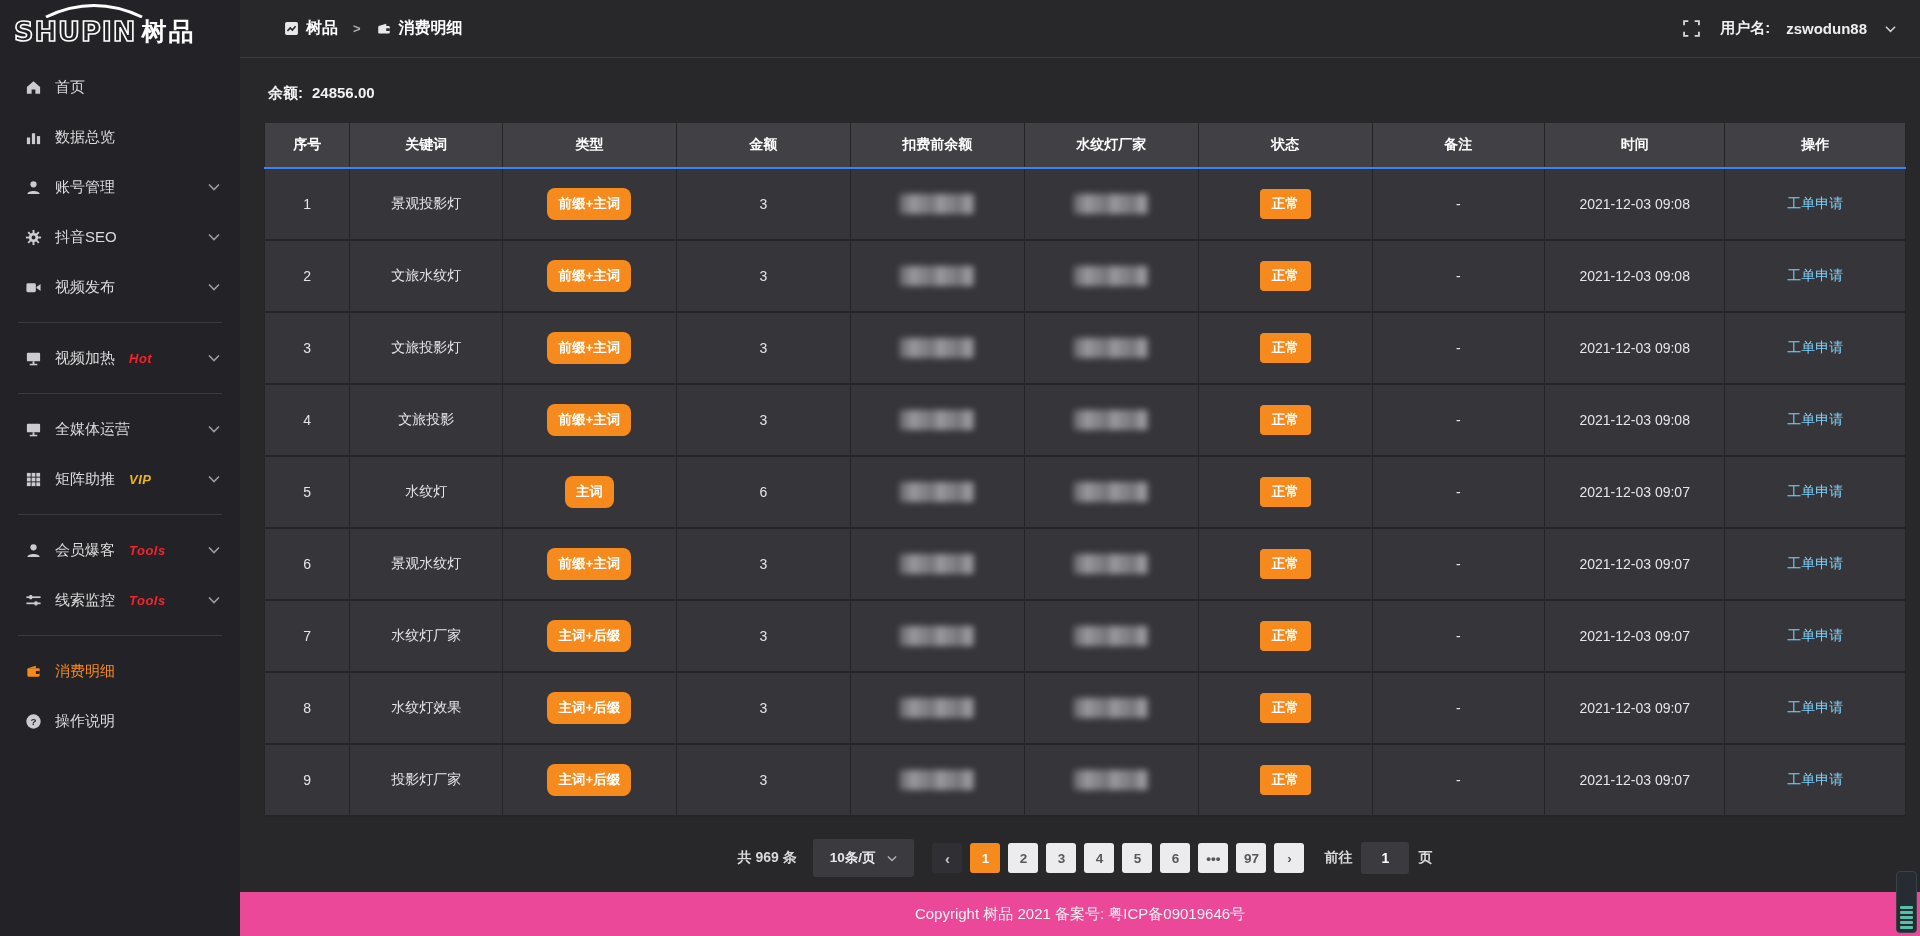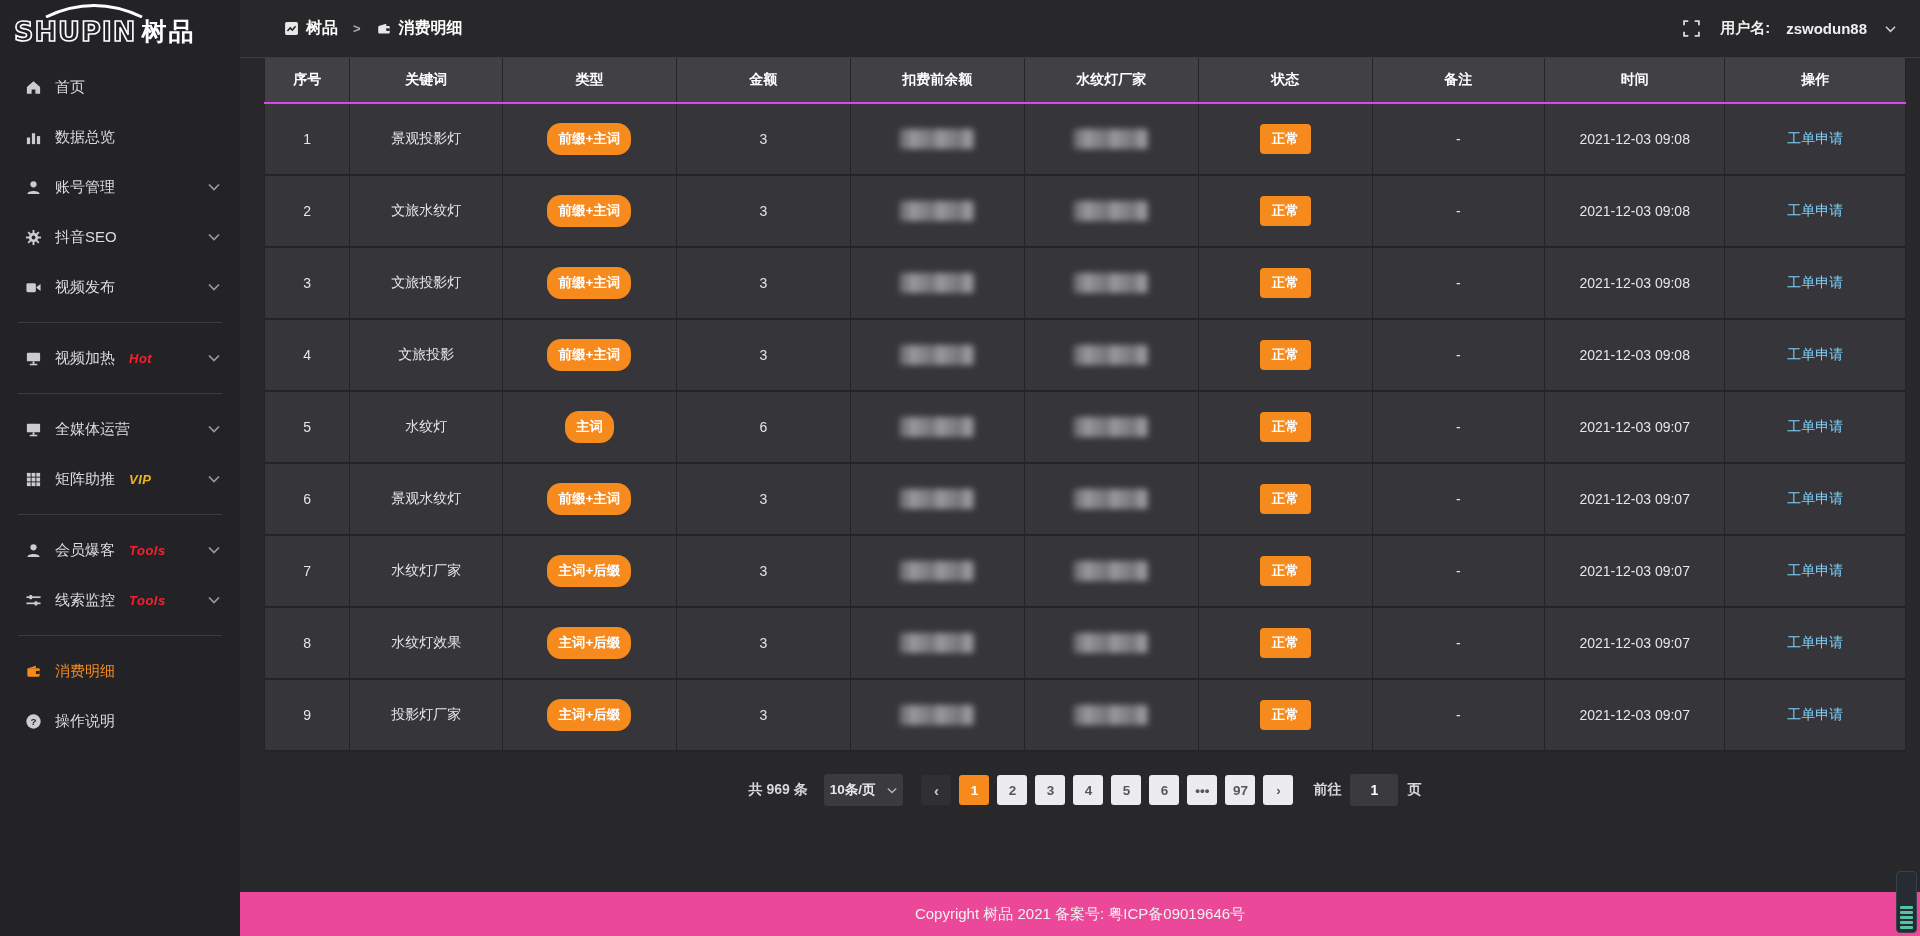--- a/index.html
+++ b/index.html
@@ -38,37 +38,37 @@
   .user-caret{display:inline-flex;color:#cfcfcf;margin-left:2px;}
 
   
   .content{flex:1;padding:0 14px 0 24px;box-sizing:border-box;}
   .balance{margin:26px 4px 20px;font-size:15px;font-weight:bold;color:#f2f2f2;}
   .balance-value{margin-left:9px;}
 
   table{width:100%;border-collapse:collapse;table-layout:fixed;}
   th,td{border-left:1px solid #242427;border-right:1px solid #242427;}
   thead th{background:#414145;height:42px;font-size:14px;color:#fff;font-weight:bold;
-    text-align:center;border-bottom:2px solid #d946ef;}
+    text-align:center;border-bottom:2px solid #3b82f6;}
   td{background:#35353a;height:68px;text-align:center;font-size:14px;color:#e6e6e8;
     border-bottom:2px solid #242427;}
   .type-badge{display:inline-block;background:#f78a1d;color:#fff;font-size:13.5px;
-    padding:7px 11px;border-radius:14px;font-weight:bold;}
+    padding:7px 11px;border-radius:8px;font-weight:bold;}
   .status-badge{display:inline-block;background:#f78a1d;color:#fff;font-size:13.5px;
     padding:6px 12px;border-radius:4px;font-weight:bold;}
   .blur-block{width:74px;height:20px;margin:0 auto;border-radius:2px;opacity:.75;
     background:repeating-linear-gradient(90deg,#8f8f93 0 9px,#b8b8bd 9px 18px,#a2a2a6 18px 27px);
     filter:blur(3px);}
   .action-link{color:#7dd3fc;cursor:pointer;font-size:14px;}
 
   
   .pagination{display:flex;align-items:center;justify-content:center;margin-top:22px;gap:8px;
     font-size:14px;color:#d9d9db;font-weight:bold;}
-  .pg-size{background:#3a3a3f;border-radius:3px;height:32px;display:flex;align-items:center;gap:12px;
-    padding:0 6px;cursor:pointer;color:#e8e8ea;margin:0 10px 0 8px;font-size:13.5px;}
+  .pg-size{background:#3a3a3f;border-radius:3px;height:38px;display:flex;align-items:center;gap:12px;
+    padding:0 17px;cursor:pointer;color:#e8e8ea;margin:0 10px 0 8px;font-size:13.5px;}
   .pg-caret{display:inline-flex;color:#b5b5b8;}
   .pg-btn{min-width:30px;height:30px;border:none;border-radius:3px;font-size:13.5px;font-weight:bold;
     cursor:pointer;display:flex;align-items:center;justify-content:center;font-family:inherit;padding:0 6px;}
   .pg-prev{background:#303034;color:#c9c9cc;font-size:15px;}
   .pg-btn.light{background:#ececee;color:#56575b;}
   .pg-btn.active{background:#f78a1d;color:#fff;}
   #pages{display:flex;gap:8px;}
   .pg-goto{display:flex;align-items:center;gap:9px;margin-left:12px;}
   .pg-input{width:44px;height:30px;background:#3a3a3f;border:none;border-radius:3px;color:#fff;
     text-align:center;font-size:14px;font-family:inherit;font-weight:bold;}
@@ -311,20 +311,23 @@
           <span class="user-caret">
             <svg width="11" height="8" viewBox="0 0 12 8">
                 <path d="M1 1.5 L6 6.5 L11 1.5" stroke="currentColor" stroke-width="1.7" fill="none"></path>
               </svg>
           </span>
         </span>
       </div>
     </header>
 
     <section class="content">
+      <div class="balance">
+        <span>余额:</span><span class="balance-value">24856.00</span>
+      </div>
 
       <table>
         <colgroup>
           <col style="width:5.2%">
             <col style="width:9.3%">
             <col style="width:10.6%">
             <col style="width:10.6%">
           <col style="width:10.6%">
             <col style="width:10.6%">
             <col style="width:10.6%">

